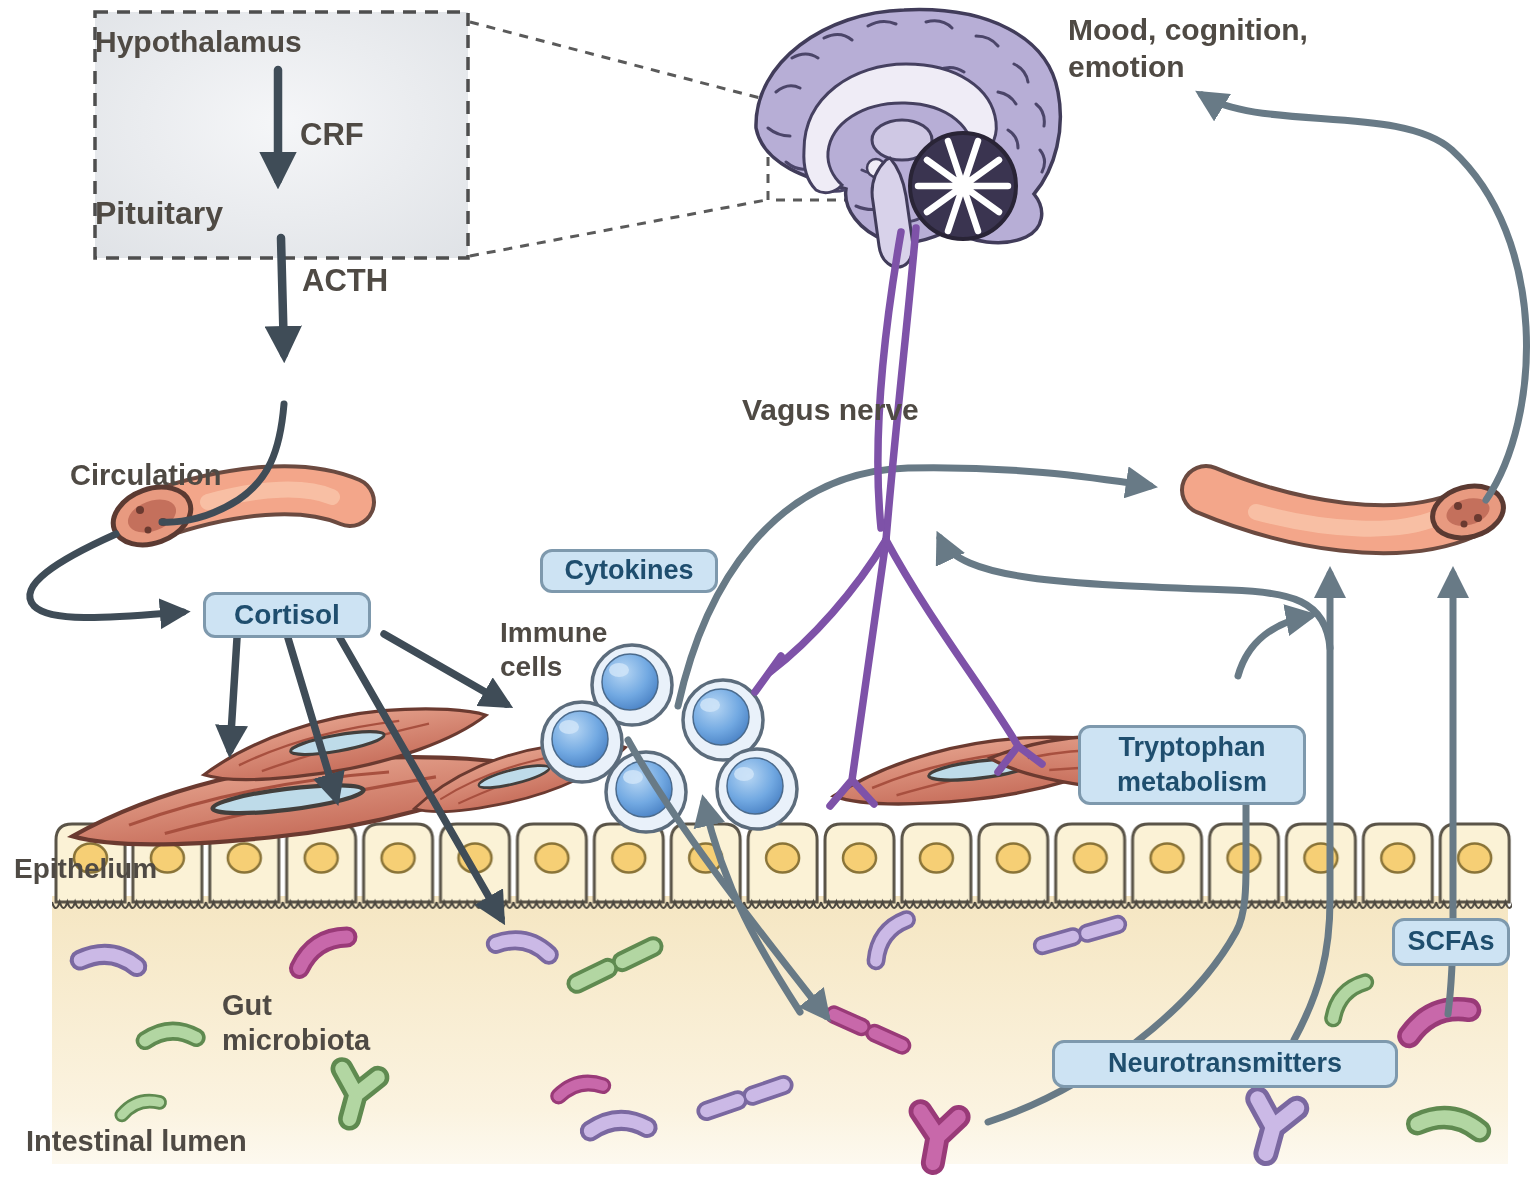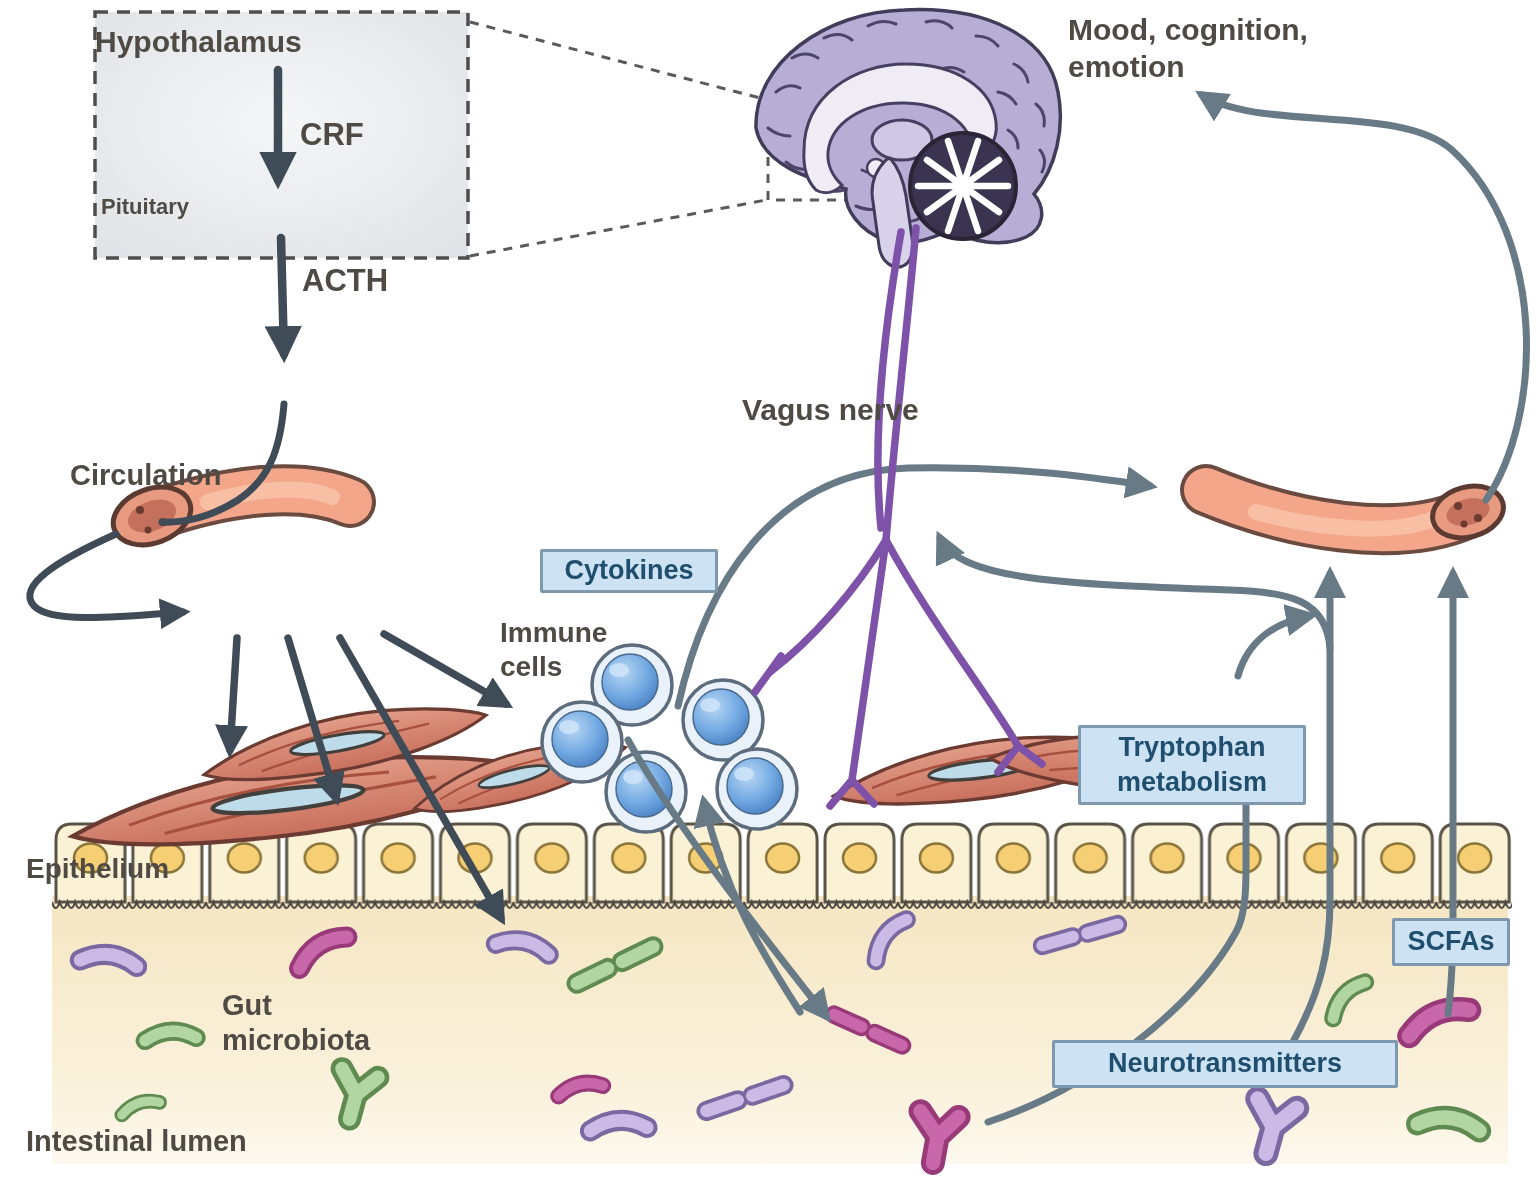--- a/index.html
+++ b/index.html
@@ -5,21 +5,21 @@
   html,body{margin:0;padding:0;background:#ffffff;}
   #stage{position:relative;width:1538px;height:1188px;background:#ffffff;overflow:hidden;
          font-family:"Liberation Sans",sans-serif;}
   #art{position:absolute;left:0;top:0;}
   .lbl{position:absolute;font-weight:700;color:var(--label-text,#4f4a44);line-height:1.22;
        white-space:normal;}
   .one{white-space:nowrap;}
   .ctr{}
   .box{position:absolute;display:flex;align-items:center;justify-content:center;text-align:center;
        background:var(--label-box-bg,#cde3f3);border:3px solid var(--label-box-border,#7e99ad);
-       color:var(--label-box-text,#1f4e6e);font-weight:700;line-height:1.3;border-radius:2px;}
+       color:var(--label-box-text,#1f4e6e);font-weight:700;line-height:1.3;border-radius:12px;}
 </style>
 </head>
 <body>
 
 <div id="stage">
 
 <svg id="art" width="1538" height="1188" viewBox="0 0 1538 1188">
   <defs>
     <marker id="ad" viewBox="0 0 10 10" refX="7.5" refY="5" markerWidth="4.4" markerHeight="4.4" orient="auto-start-reverse">
       <path d="M0,0 L10,5 L0,10 Z" fill="#3f4c57"></path>
@@ -244,28 +244,29 @@
     <path stroke-width="7.5" d="M384,634 L506,704" marker-end="url(#ad)"></path>
   </g>
 
   <g fill="none" stroke="#687a86" stroke-width="7" stroke-linecap="round">
     <path d="M1486,500 C1542,418 1548,238 1452,150 C1400,104 1262,132 1202,95" marker-end="url(#ag)"></path>
   </g>
 </svg>
 
 <div class="lbl one ctr" style="left:95px;top:24px;width:373px;font-size:30px;">Hypothalamus</div>
 <div class="lbl one" style="left:300px;top:116px;font-size:31px;">CRF</div>
-<div class="lbl one ctr" style="left:95px;top:194px;width:392px;font-size:22px;padding-left:6px;">Pituitary</div>
+<div class="lbl one ctr" style="left:95px;top:194px;width:392px;font-size:32px;">Pituitary</div>
 <div class="lbl one" style="left:302px;top:262px;font-size:31px;">ACTH</div>
 <div class="lbl one" style="left:70px;top:458px;font-size:29px;">Circulation</div>
 <div class="lbl" style="left:500px;top:616px;width:140px;font-size:28px;">Immune cells</div>
 <div class="lbl one" style="left:742px;top:392px;font-size:30px;">Vagus nerve</div>
 <div class="lbl" style="left:1068px;top:12px;width:280px;font-size:30px;">Mood, cognition, emotion</div>
-<div class="lbl one" style="left:14px;top:852px;font-size:28px;margin-left:12px;">Epithelium</div>
+<div class="lbl one" style="left:14px;top:852px;font-size:28px;">Epithelium</div>
 <div class="lbl" style="left:222px;top:988px;width:190px;font-size:29px;">Gut microbiota</div>
 <div class="lbl one" style="left:26px;top:1124px;font-size:29px;">Intestinal lumen</div>
 
+<div class="box" style="left:203px;top:592px;width:162px;height:40px;font-size:28px;">Cortisol</div>
 <div class="box" style="left:540px;top:549px;width:172px;height:38px;font-size:27px;">Cytokines</div>
 <div class="box" style="left:1078px;top:680px;width:222px;height:74px;font-size:27px;margin-top:45px;">Tryptophan metabolism</div>
 <div class="box" style="left:1052px;top:1040px;width:340px;height:42px;font-size:27px;">Neurotransmitters</div>
 <div class="box" style="left:1392px;top:918px;width:112px;height:42px;font-size:27px;">SCFAs</div>
 
 </div>
 
 </body></html>

